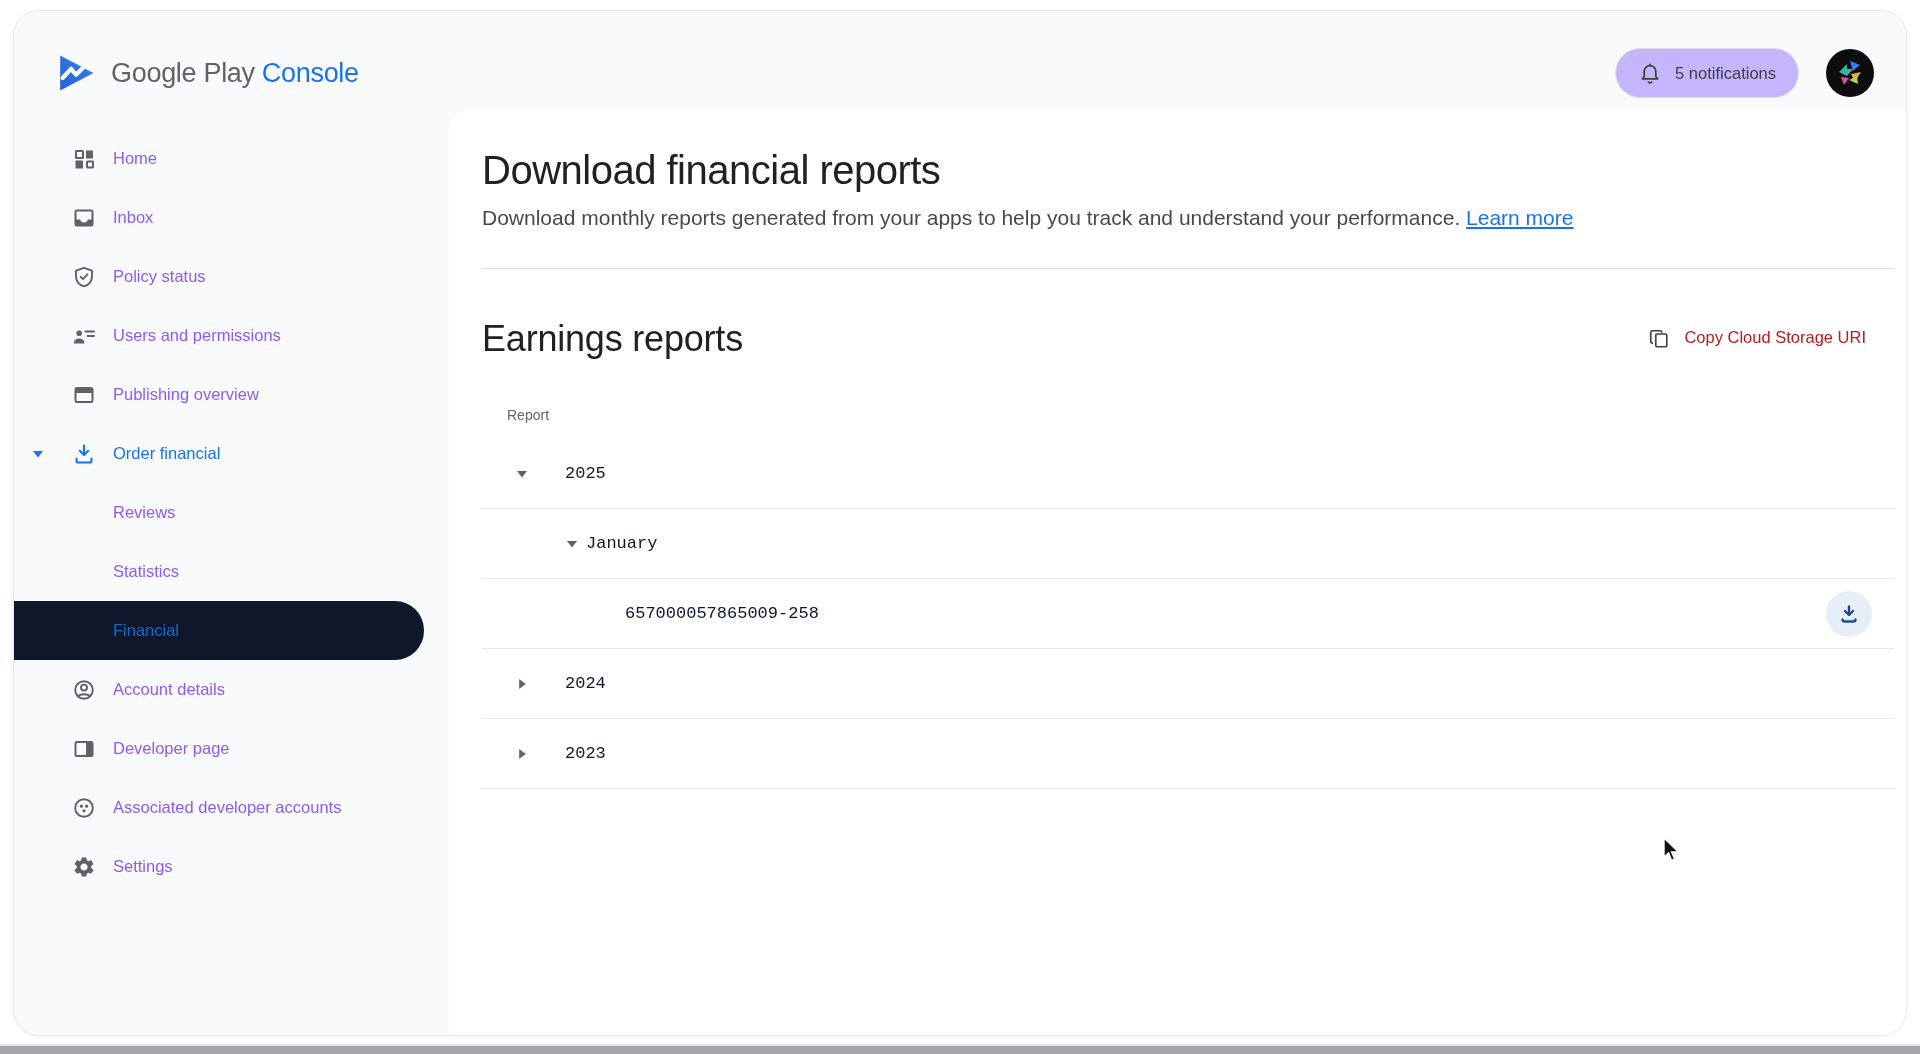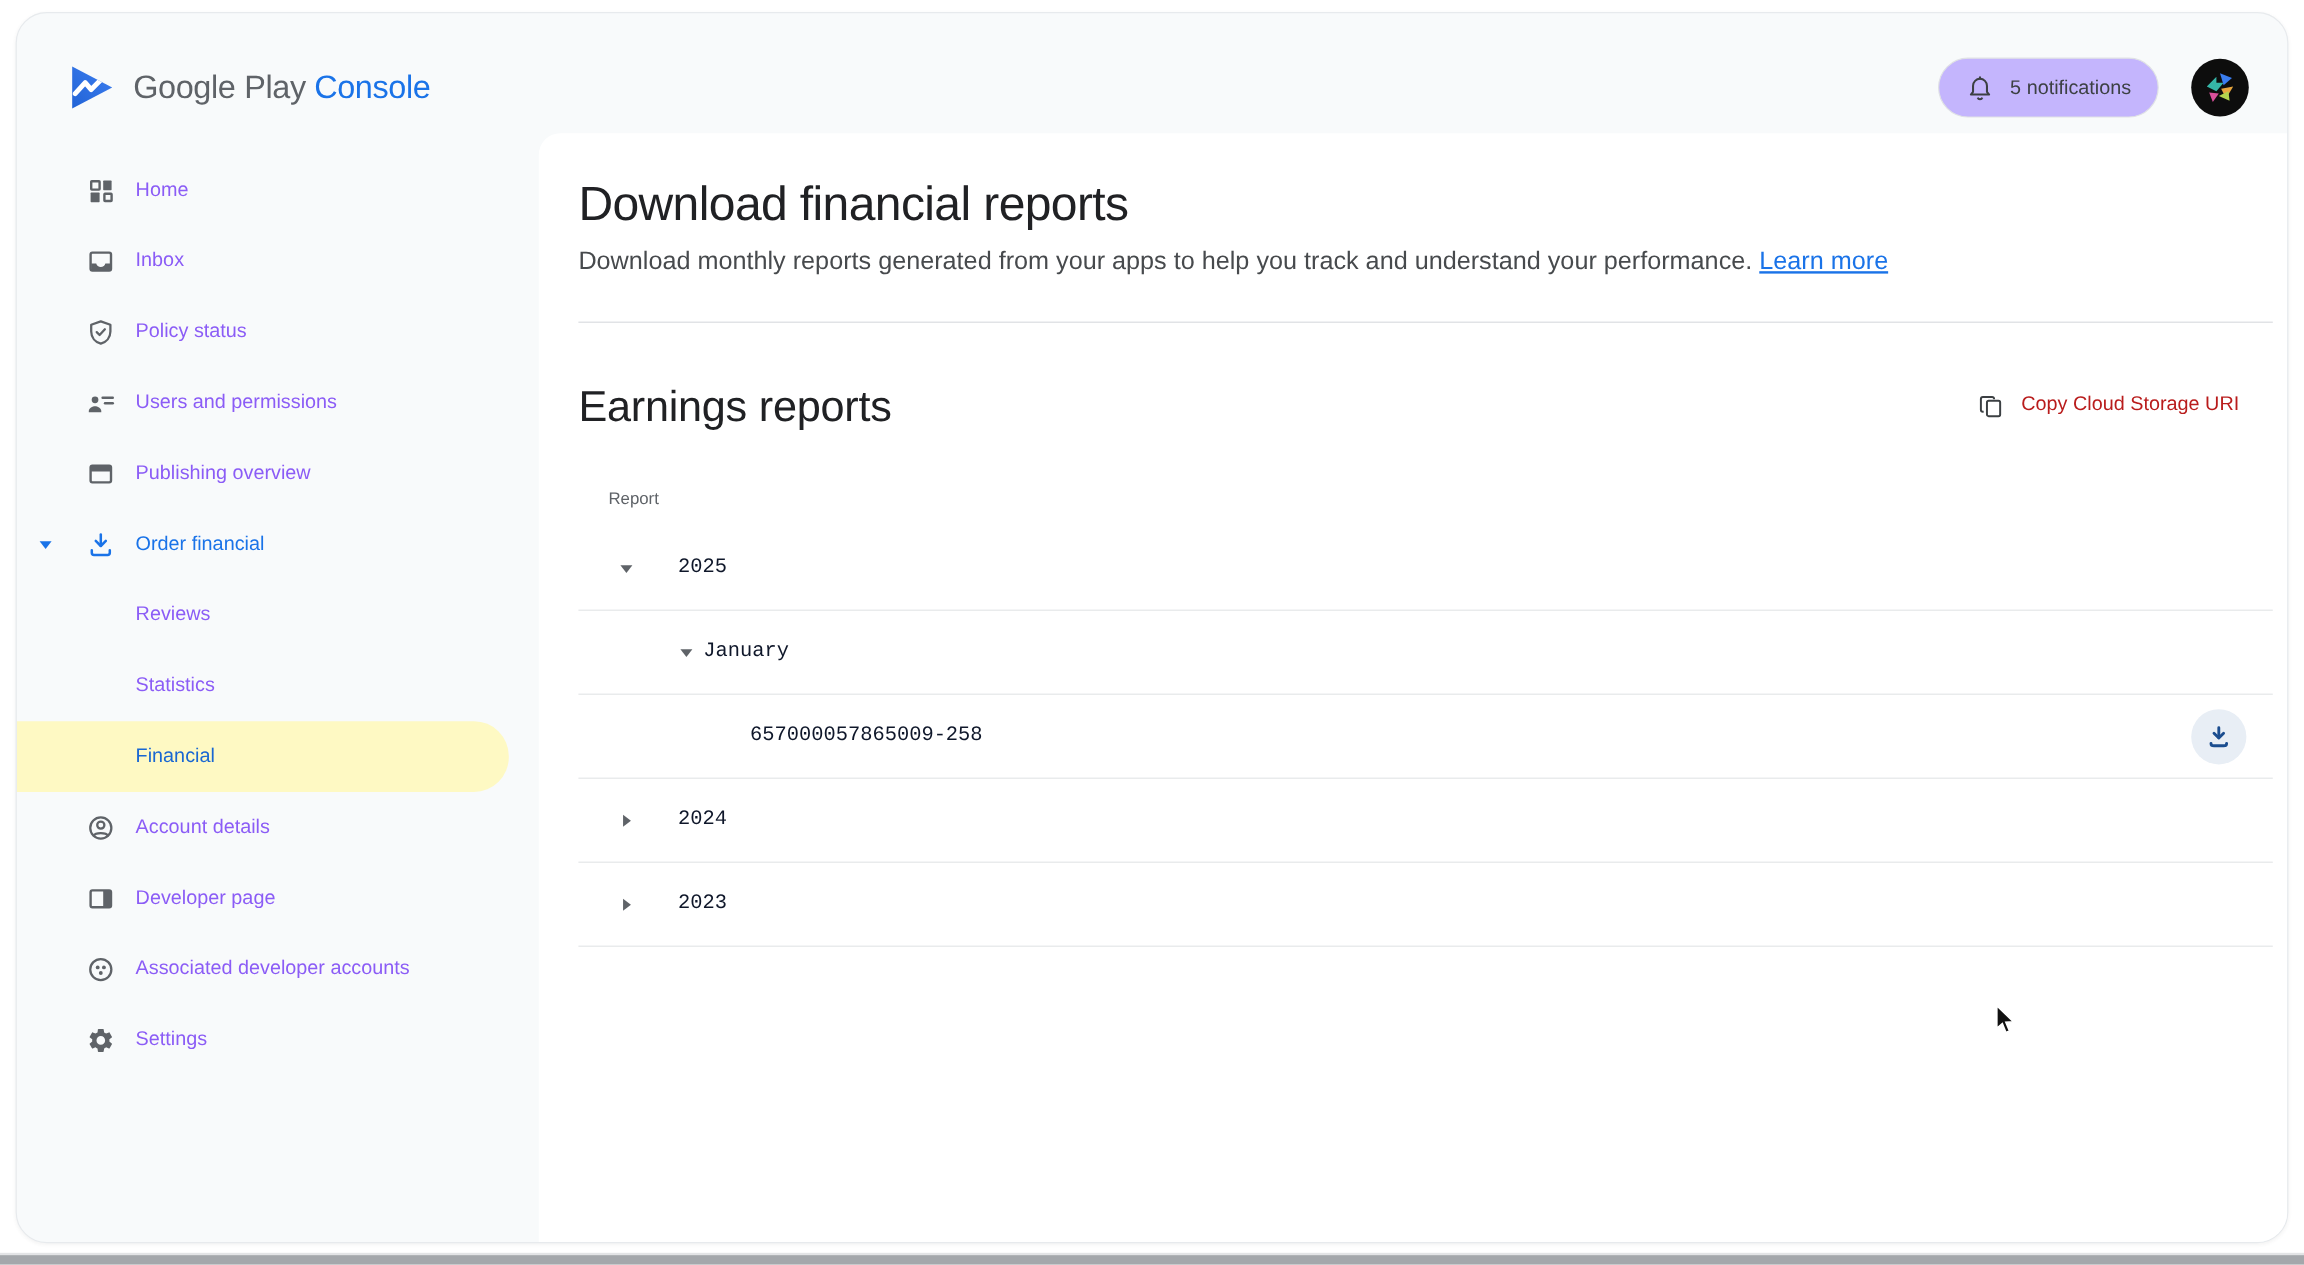--- a/index.html
+++ b/index.html
@@ -56,21 +56,21 @@
   .nav-caret { position:absolute; left:18px; top:50%; transform:translateY(-50%); display:flex; }
   .nav-icon {
     position:absolute; left:58px; top:50%; transform:translateY(-50%);
     width:24px; height:24px; color:#5f6368; display:flex;
   }
   .nav-icon svg { width:24px; height:24px; display:block; }
   .nav-label { margin-left:99px; }
   .nav-item.section-active { color:#1a73e8; }
   .nav-item.section-active .nav-icon { color:#1a73e8; }
   .nav-item.selected {
-    background:#fef9c3; width:410px; border-radius:0 29px 29px 0;
+    background:#0f172a; width:410px; border-radius:0 29px 29px 0;
     color:#1967d2;
   }
   
   .content {
     position:absolute; left:435px; top:100px; right:0; bottom:0;
     background:#ffffff; border-top-left-radius:18px;
     padding:36px 12px 0 33px;
   }
   .page-title { font-size:40px; line-height:46px; font-weight:400; color:#202124; letter-spacing:-0.5px; }
   .page-subtitle { margin-top:13px; font-size:21px; line-height:24px; color:#474a4d; }

